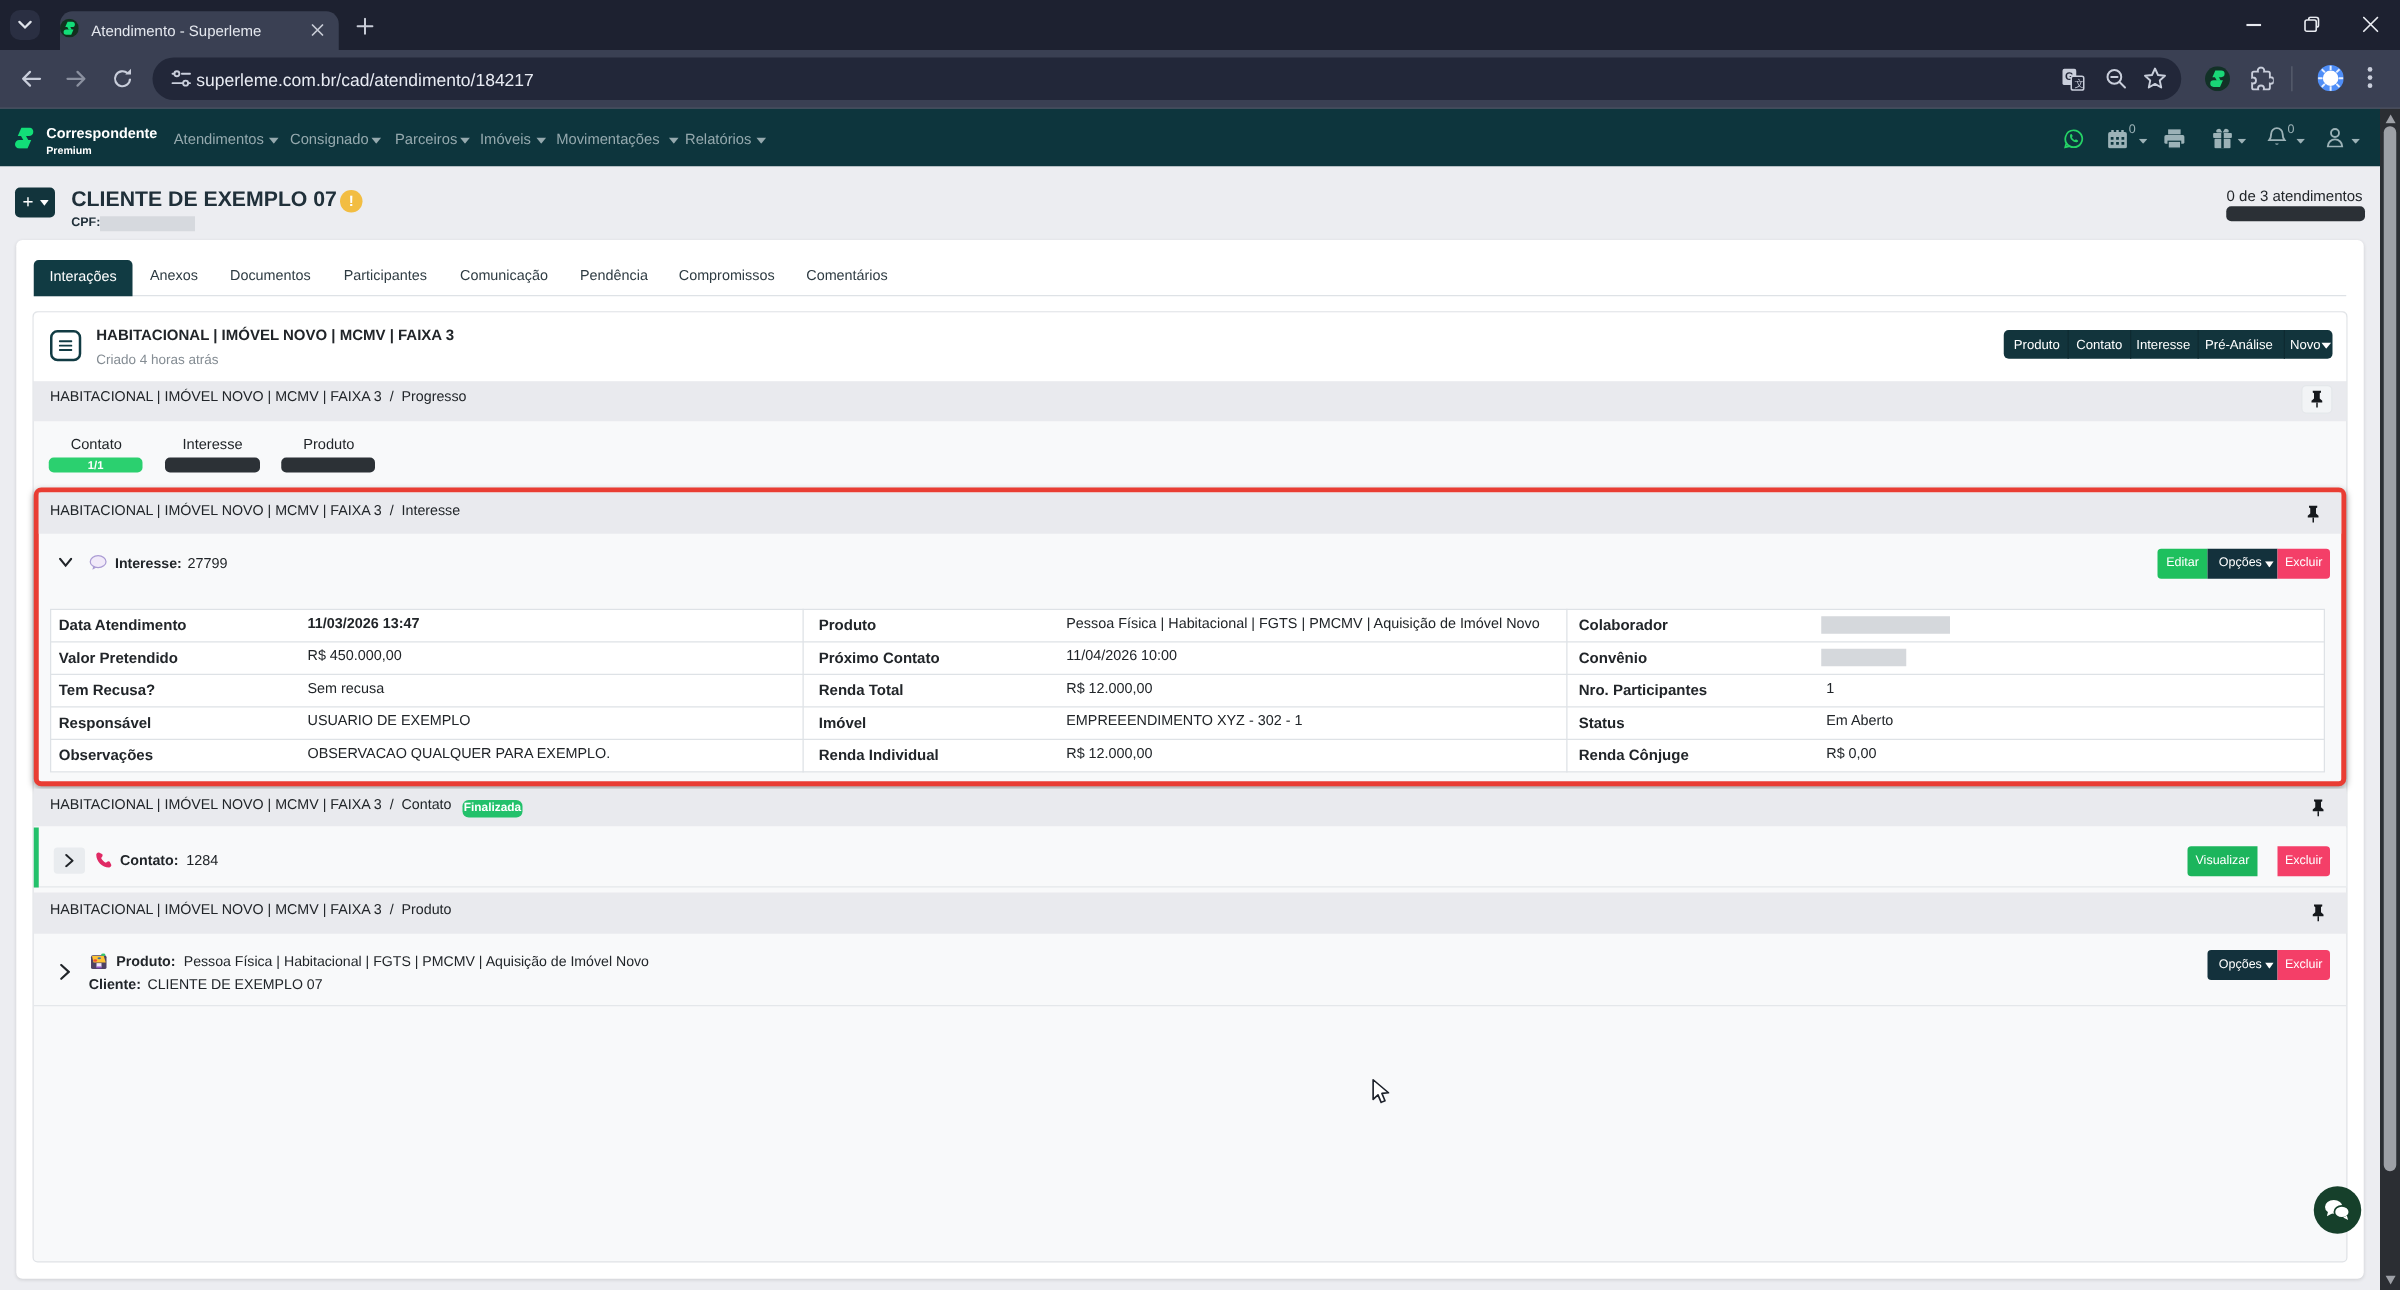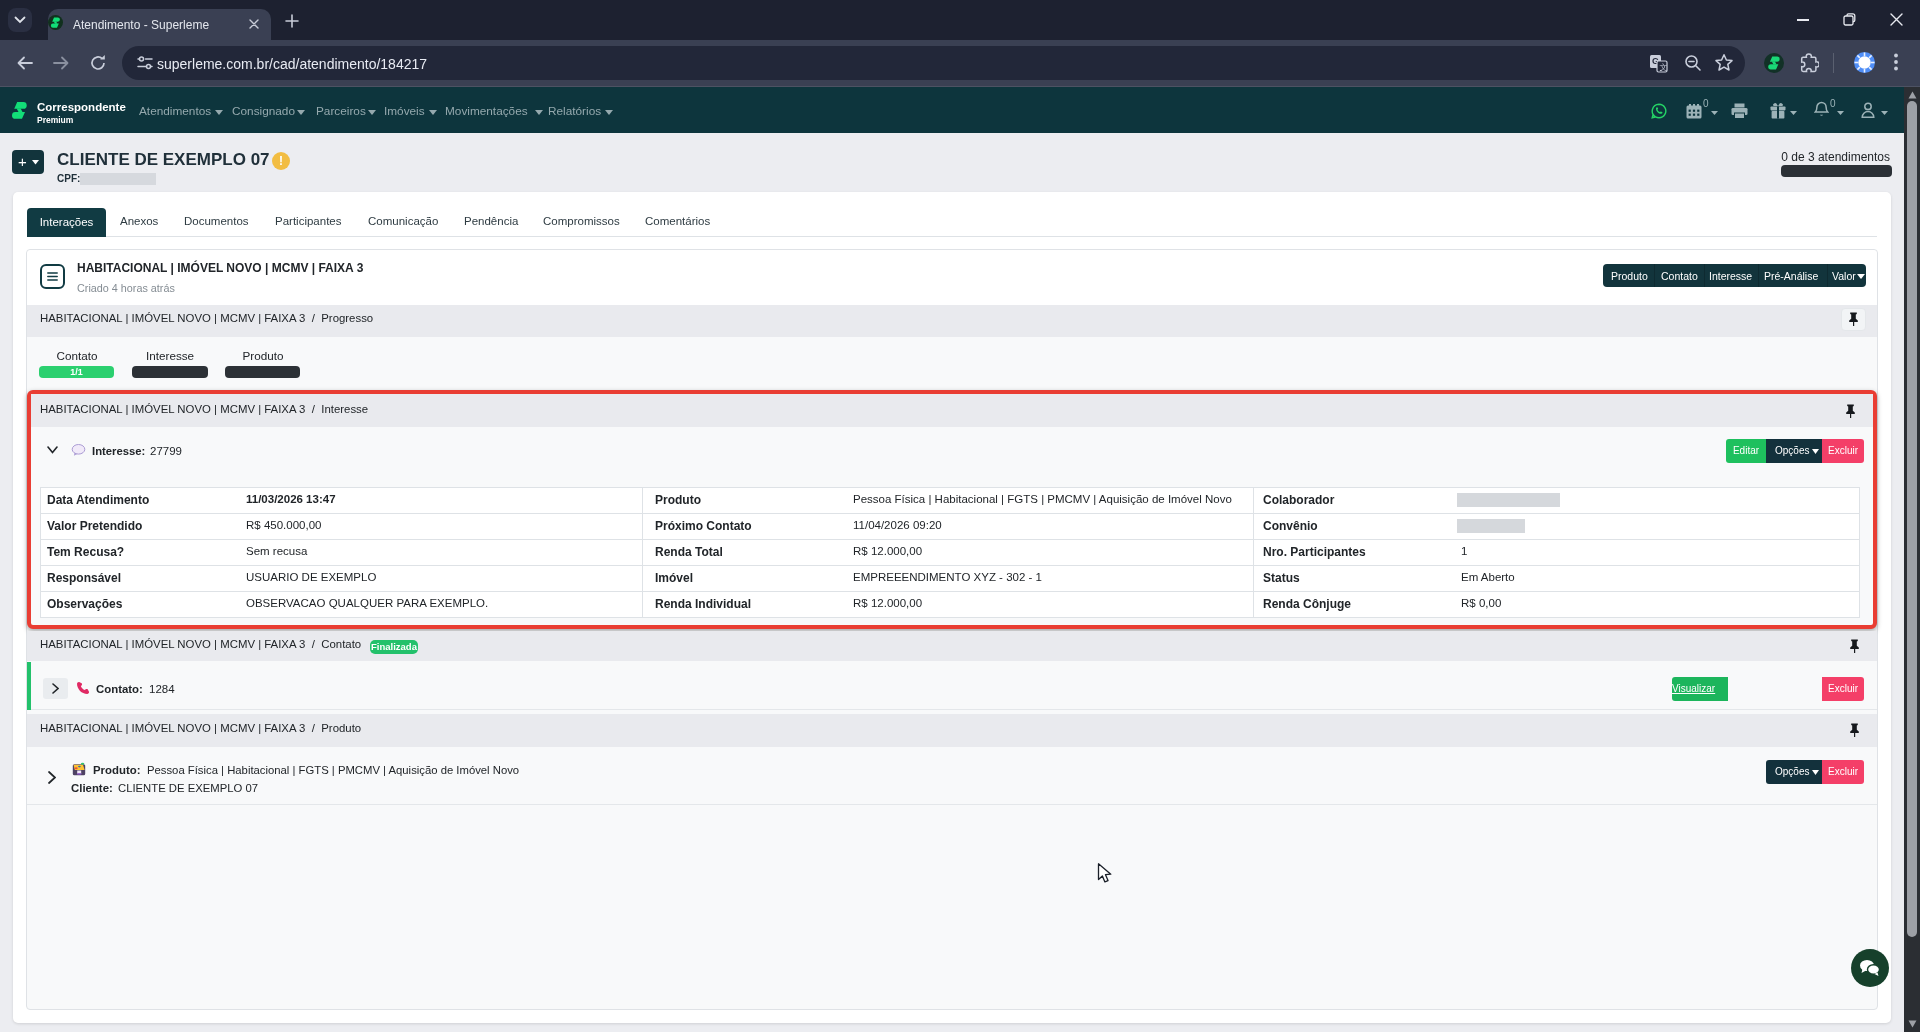--- a/index.html
+++ b/index.html
@@ -265,21 +265,21 @@
       </g>
     </svg>
 </div>
 <div class="abs" style="left:77px;top:261px;font-size:12px;font-weight:bold;color:#212529;">HABITACIONAL | IMÓVEL NOVO | MCMV | FAIXA 3</div>
 <div class="abs" style="left:77px;top:282px;font-size:10.8px;color:#848c93;">Criado 4 horas atrás</div>
 <div class="abs" style="left:1603px;top:264px;width:263px;height:23px;background:#12343c;border-radius:4px;color:#fff;font-size:10.5px;">
   <span style="position:absolute;left:8px;top:6px;">Produto</span>
   <span style="position:absolute;left:58px;top:6px;">Contato</span>
   <span style="position:absolute;left:106px;top:6px;">Interesse</span>
   <span style="position:absolute;left:161px;top:6px;">Pré-Análise</span>
-  <span style="position:absolute;left:229px;top:6px;">Valor</span>
+  <span style="position:absolute;left:229px;top:6px;">Novo</span>
   <svg style="position:absolute;left:254px;top:10px" width="8" height="5" viewBox="0 0 8 5">
       <path d="M0 0 H8 L4 5 Z" fill="#fff"></path>
     </svg>
   <div style="position:absolute;left:51px;top:0;width:1px;height:23px;background:#0e2a31;"></div>
   <div style="position:absolute;left:101px;top:0;width:1px;height:23px;background:#0e2a31;"></div>
   <div style="position:absolute;left:155px;top:0;width:1px;height:23px;background:#0e2a31;"></div>
   <div style="position:absolute;left:224px;top:0;width:1px;height:23px;background:#0e2a31;"></div>
 </div>
 
 
@@ -339,21 +339,21 @@
     <span style="position:absolute;left:246px;top:519px;">R$ 450.000,00</span>
   <b style="position:absolute;left:47px;top:545px;">Tem Recusa?</b>
     <span style="position:absolute;left:246px;top:545px;">Sem recusa</span>
   <b style="position:absolute;left:47px;top:571px;">Responsável</b>
     <span style="position:absolute;left:246px;top:571px;">USUARIO DE EXEMPLO</span>
   <b style="position:absolute;left:47px;top:597px;">Observações</b>
     <span style="position:absolute;left:246px;top:597px;">OBSERVACAO QUALQUER PARA EXEMPLO.</span>
   <b style="position:absolute;left:655px;top:493px;">Produto</b>
     <span style="position:absolute;left:853px;top:493px;">Pessoa Física | Habitacional | FGTS | PMCMV | Aquisição de Imóvel Novo</span>
   <b style="position:absolute;left:655px;top:519px;">Próximo Contato</b>
-    <span style="position:absolute;left:853px;top:519px;">11/04/2026 09:20</span>
+    <span style="position:absolute;left:853px;top:519px;">11/04/2026 10:00</span>
   <b style="position:absolute;left:655px;top:545px;">Renda Total</b>
     <span style="position:absolute;left:853px;top:545px;">R$ 12.000,00</span>
   <b style="position:absolute;left:655px;top:571px;">Imóvel</b>
     <span style="position:absolute;left:853px;top:571px;">EMPREEENDIMENTO XYZ - 302 - 1</span>
   <b style="position:absolute;left:655px;top:597px;">Renda Individual</b>
     <span style="position:absolute;left:853px;top:597px;">R$ 12.000,00</span>
   <b style="position:absolute;left:1263px;top:493px;">Colaborador</b>
   <b style="position:absolute;left:1263px;top:519px;">Convênio</b>
   <b style="position:absolute;left:1263px;top:545px;">Nro. Participantes</b>
     <span style="position:absolute;left:1461px;top:545px;">1</span>
@@ -379,21 +379,21 @@
 <div class="abs" style="left:43px;top:678px;width:25px;height:21px;background:#e9ecef;border-radius:3px;">
     <svg style="position:absolute;left:9px;top:5px" width="7" height="11" viewBox="0 0 7 11">
       <path d="M1 1 L6 5.5 L1 10" stroke="#212529" stroke-width="1.6" fill="none" stroke-linecap="round"></path>
     </svg>
   </div>
 <svg class="abs" style="left:76px;top:681px" width="14" height="14" viewBox="0 0 14 14">
     <path d="M1 2.8 C1 1.8 2.2 0.6 3.2 1 L5.6 2.2 C6.3 2.6 6.2 3.6 5.7 4.3 L4.9 5.3 C5.6 6.9 7.1 8.4 8.7 9.1 L9.7 8.3 C10.4 7.8 11.4 7.7 11.8 8.4 L13 10.8 C13.4 11.8 12.2 13 11.2 13 C5.8 13 1 8.2 1 2.8 Z" fill="#e02a64"></path>
   </svg>
 <div class="abs" style="left:96px;top:683px;font-size:11.4px;font-weight:bold;color:#212529;">Contato:</div>
 <div class="abs" style="left:149px;top:683px;font-size:11.5px;color:#212529;">1284</div>
-<div class="abs" style="left:1672px;top:677px;width:56px;height:24px;background:#1cb55c;border-radius:3px 0 0 3px;color:#fff;font-size:10px;line-height:24px;text-decoration:underline;">Visualizar</div>
+<div class="abs" style="left:1750px;top:677px;width:56px;height:24px;background:#1cb55c;border-radius:3px 0 0 3px;color:#fff;font-size:10px;text-align:center;line-height:24px;">Visualizar</div>
 <div class="abs" style="left:1822px;top:677px;width:42px;height:24px;background:#f43f68;border-radius:0 3px 3px 0;color:#fff;font-size:10px;text-align:center;line-height:24px;">Excluir</div>
 
 
 <div class="abs" style="left:27px;top:714px;width:1850px;height:33px;background:#e9eaee;font-size:11.4px;color:#212529;">
     <span style="position:absolute;left:13px;top:8px;">HABITACIONAL | IMÓVEL NOVO | MCMV | FAIXA 3&nbsp; /&nbsp; Produto</span>
   </div>
 <svg class="abs" style="left:1849px;top:723px" width="11" height="15" viewBox="0 0 11 15">
     <path d="M2.2 0.5 H8.8 V2 L7.8 2.6 V6.8 L9.8 8.5 V10 H1.2 V8.5 L3.2 6.8 V2.6 L2.2 2 Z" fill="#16191d"></path>
     <rect x="5" y="10" width="1.2" height="4" fill="#16191d"></rect>
   </svg>

